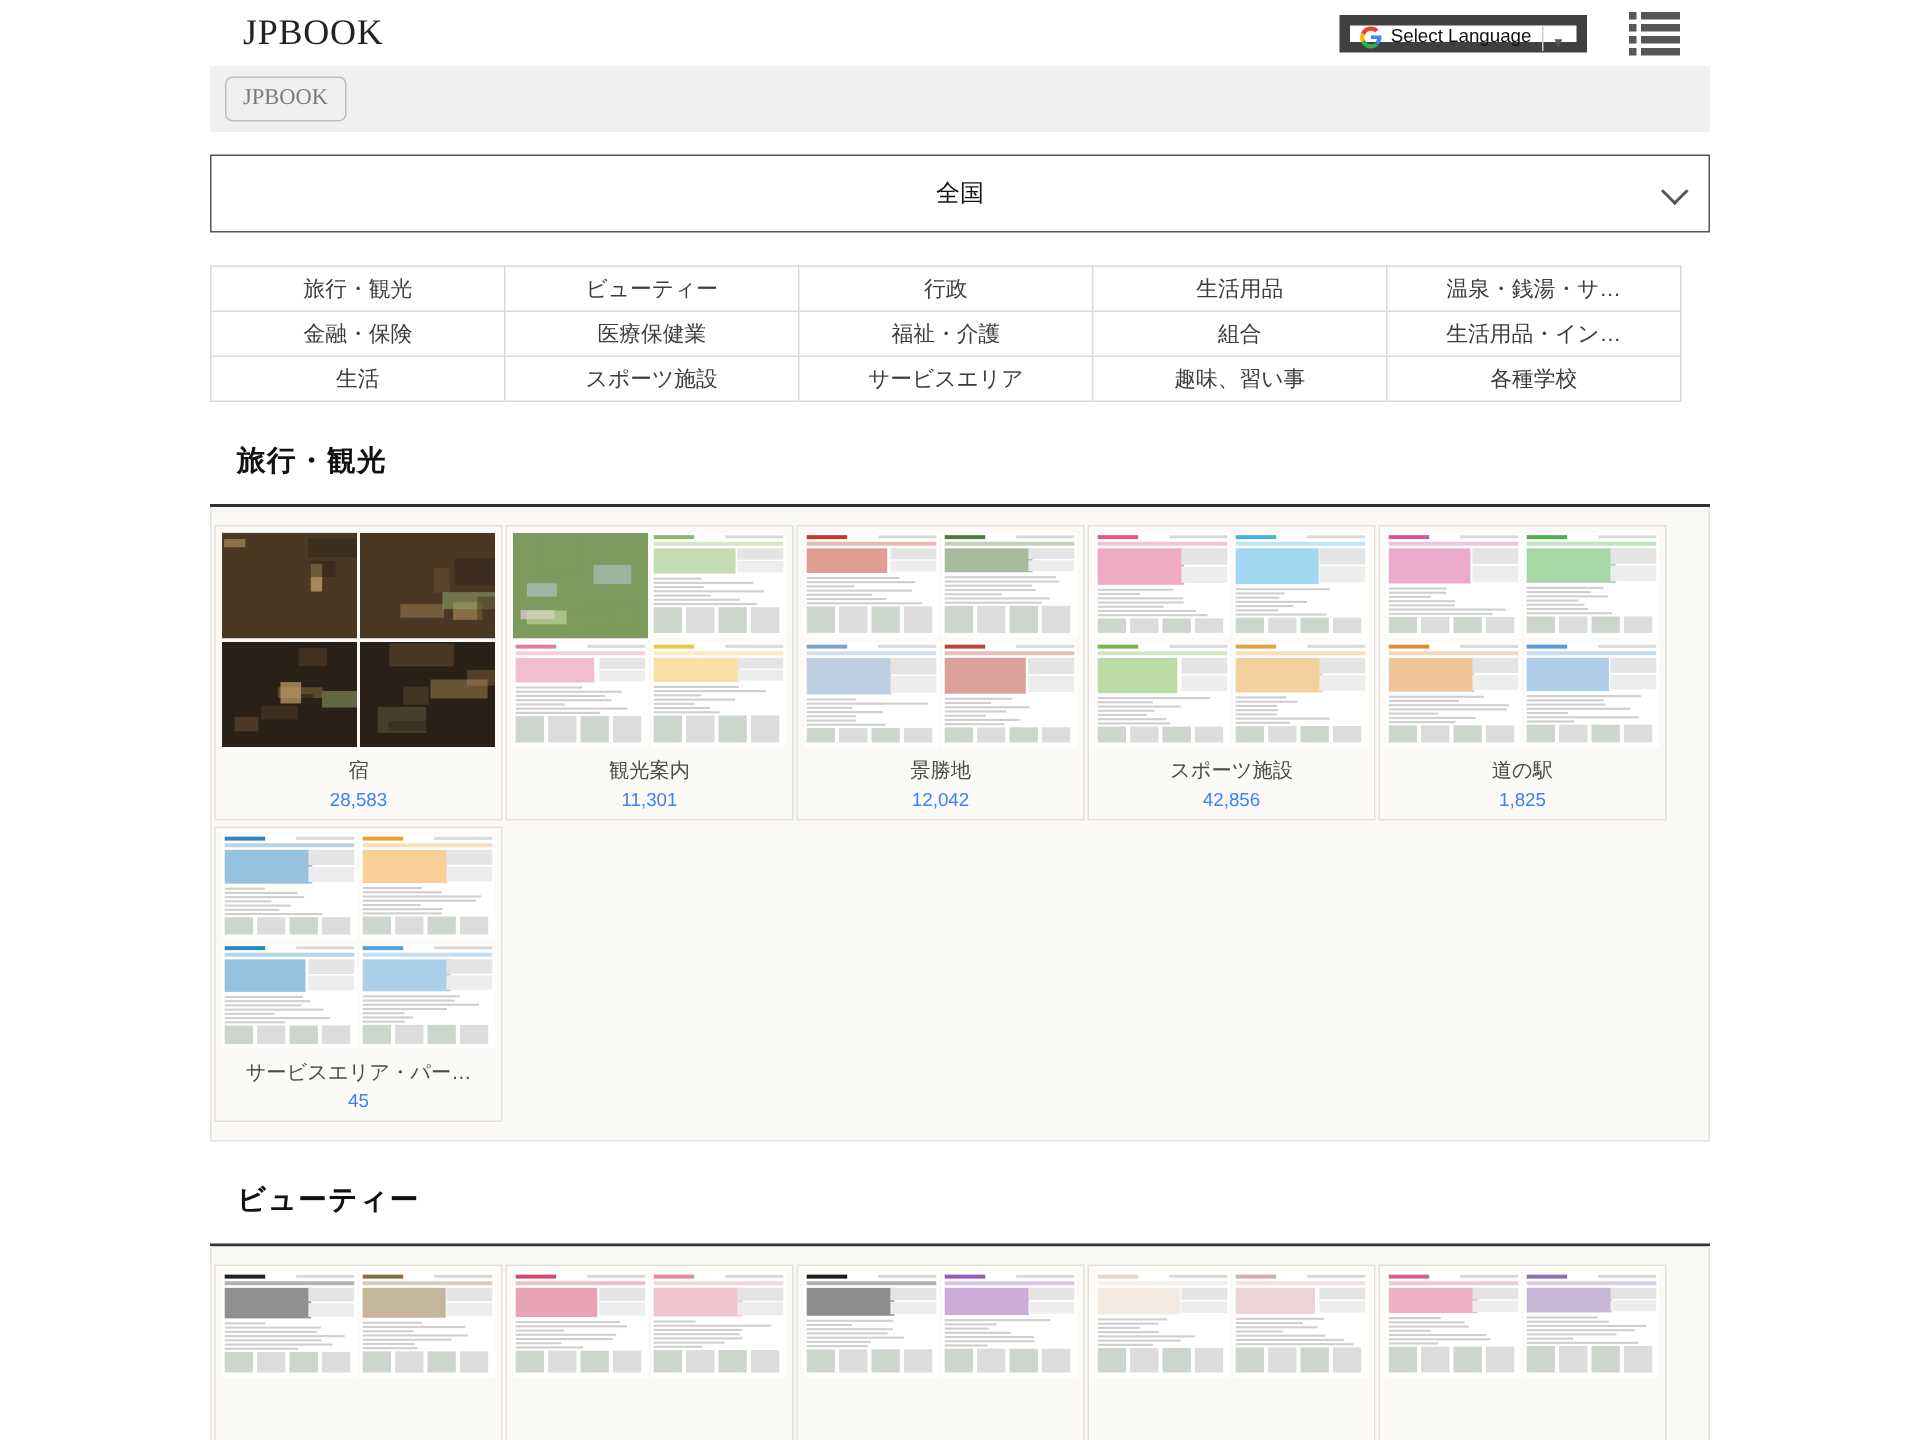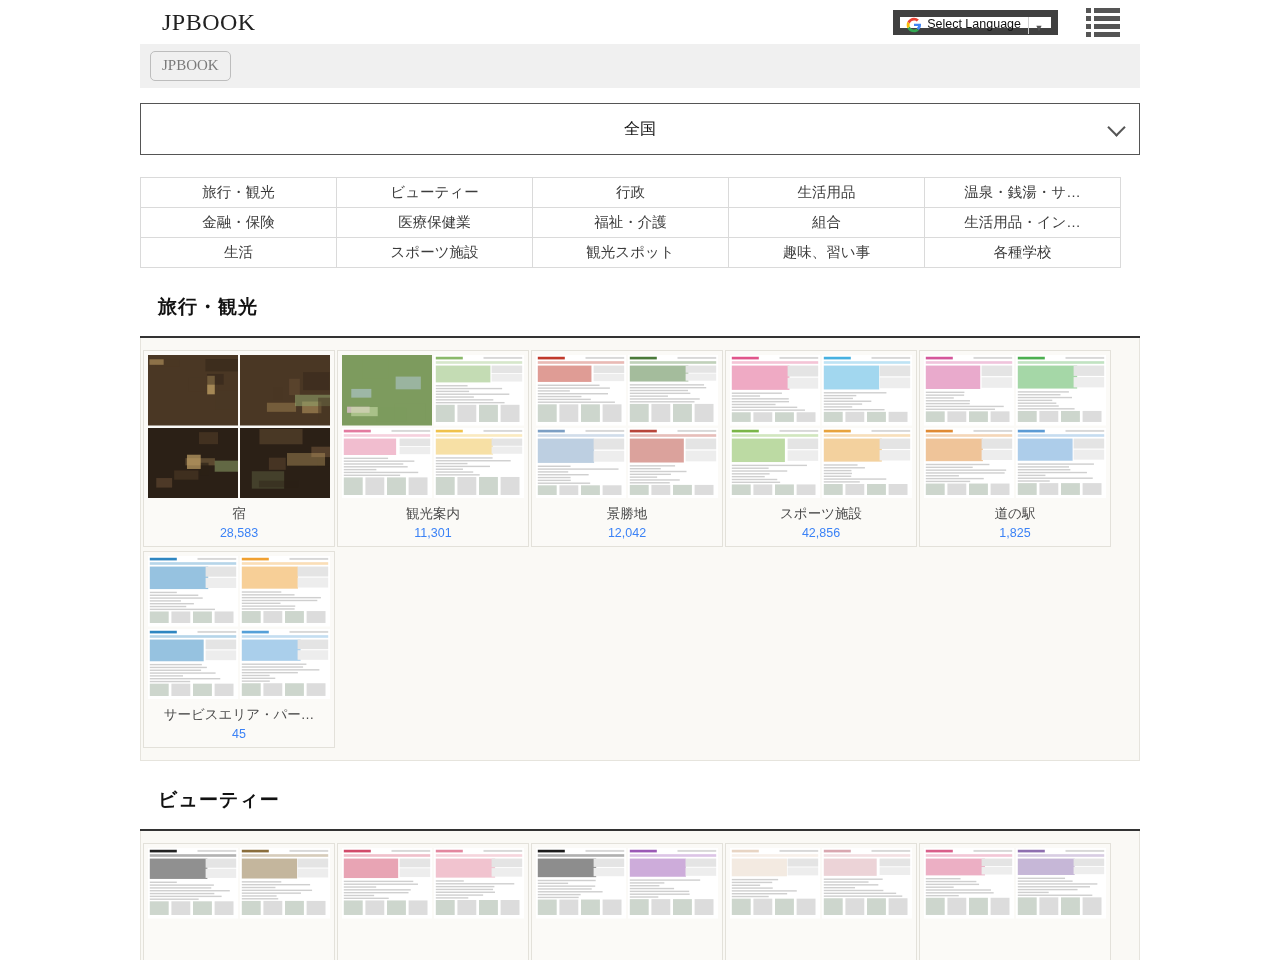--- a/index.html
+++ b/index.html
@@ -204,21 +204,21 @@
         <tr>
           <td>金融・保険</td>
           <td>医療保健業</td>
           <td>福祉・介護</td>
           <td>組合</td>
           <td>生活用品・イン…</td>
         </tr>
         <tr>
           <td>生活</td>
           <td>スポーツ施設</td>
-          <td>観光スポット</td>
+          <td>サービスエリア</td>
           <td>趣味、習い事</td>
           <td>各種学校</td>
         </tr>
       </tbody>
     </table>
 
     <div class="section-head">旅行・観光</div>
     <div class="section-rule"></div>
     <div class="section-body" id="section0">
         <div class="card">

